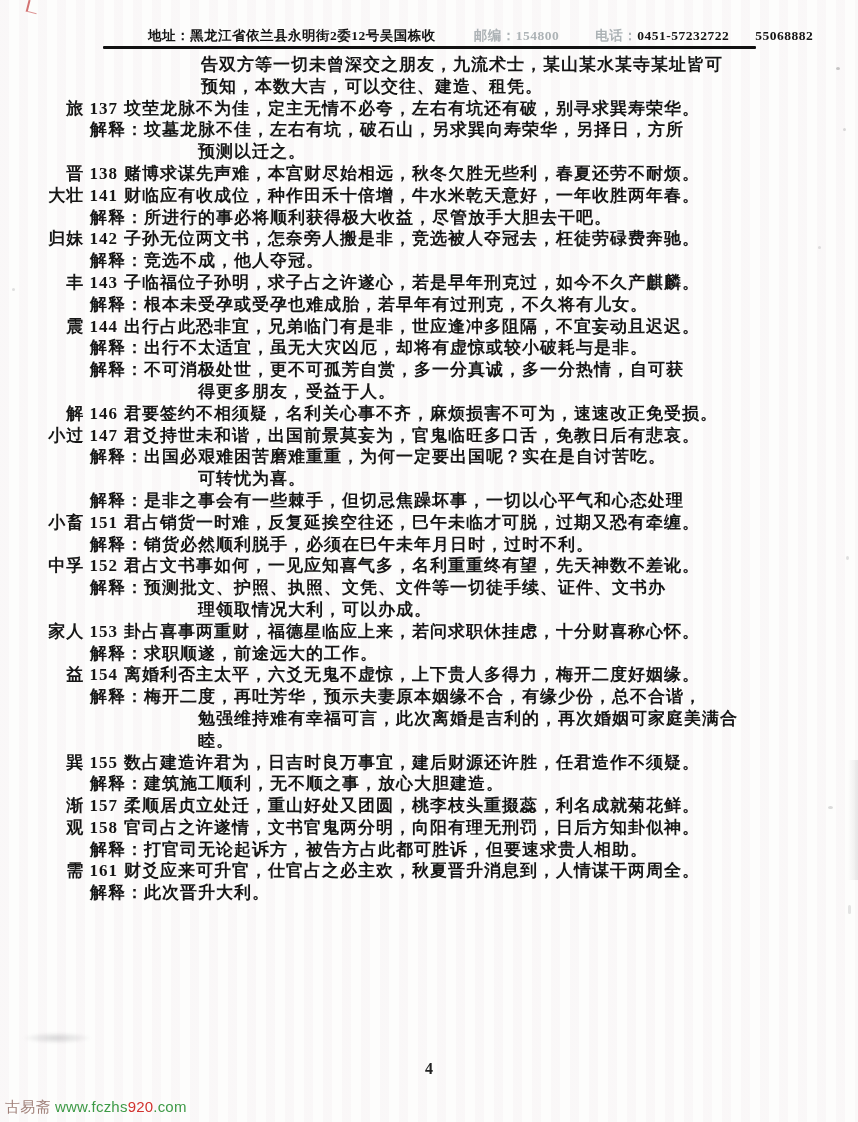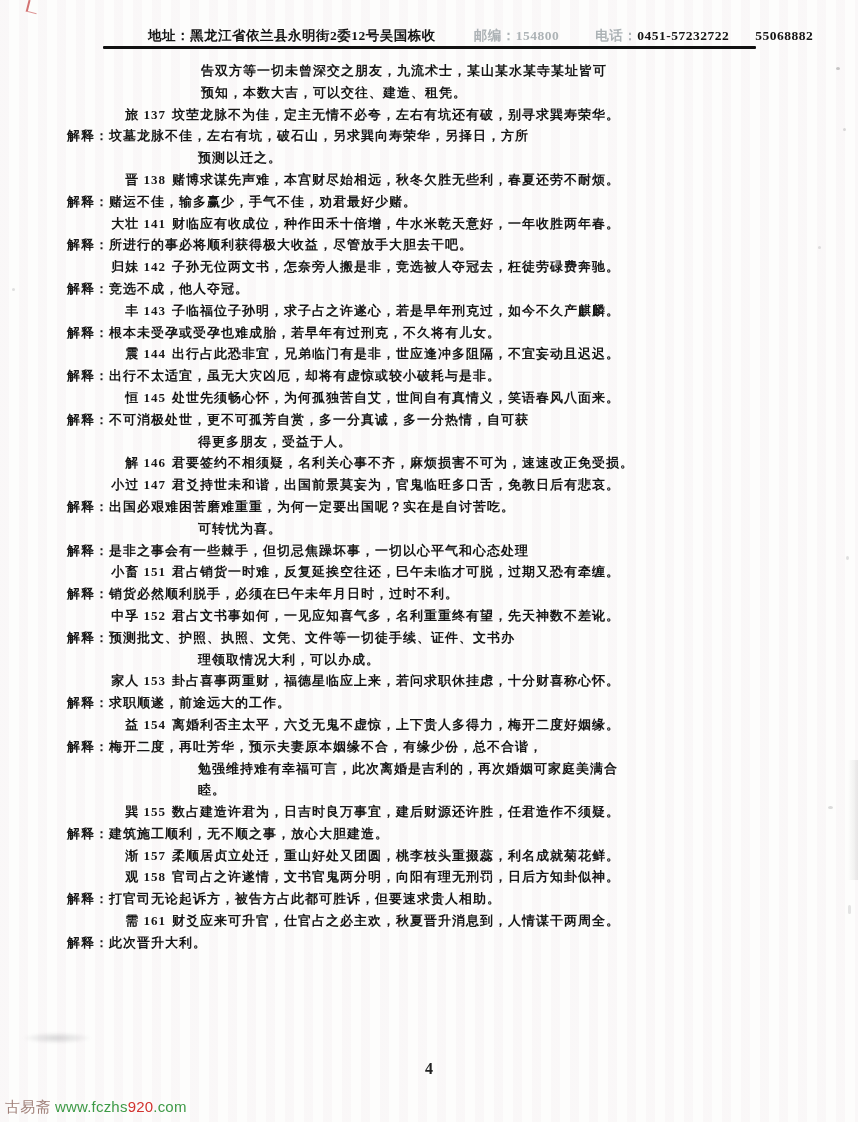--- a/index.html
+++ b/index.html
@@ -25,30 +25,30 @@
   .header-line .gap1{display:inline-block;width:38px;}
   .header-line .gap2{display:inline-block;width:36px;}
   .header-line .gap3{display:inline-block;width:26px;}
   .faded{color:#adb3b6;filter:blur(0.6px);font-family:Liberation Serif, serif;}
   .header-rule{
     position:absolute;left:103px;top:46px;width:653px;height:3px;
     background:#121212;border-radius:1px;
   }
   
   .doc-body{
-    position:absolute;left:0;top:60px;width:842px;
-    font-size:13px;line-height:21.8px;letter-spacing:1px;
+    position:absolute;left:0;top:54px;width:842px;
+    font-size:17px;line-height:21.8px;letter-spacing:1px;
     font-weight:bold;color:#161616;
   }
   .doc-body .line{white-space:nowrap;}
   .intro{padding-left:201px;}
-  .verse-line{padding-left:28px;margin-left:20px;}
+  .verse-line{}
   .hexnum{display:inline-block;width:118px;text-align:right;letter-spacing:1px;}
   .verse{padding-left:6px;}
-  .exp-first{padding-left:67px;}
+  .exp-first{padding-left:90px;}
   .exp-cont{padding-left:198px;}
   
   .page-number{
     position:absolute;top:1060px;left:0;width:858px;text-align:center;
     font-size:16px;font-weight:bold;color:#222;
   }
   .watermark{
     position:absolute;left:5px;top:1098px;
     font-size:15px;letter-spacing:0.2px;white-space:nowrap;
     font-family:"Liberation Sans","DejaVu Sans",sans-serif;
@@ -99,21 +99,20 @@
     <div class="line verse-line">
       <span class="hexnum">旅 137</span><span class="verse">坟茔龙脉不为佳，定主无情不必夸，左右有坑还有破，别寻求巽寿荣华。</span>
     </div>
   <div class="line exp-first">解释：坟墓龙脉不佳，左右有坑，破石山，另求巽向寿荣华，另择日，方所</div>
         <div class="line exp-cont">预测以迁之。</div>
       </div>
       <div class="entry">
     <div class="line verse-line">
       <span class="hexnum">晋 138</span><span class="verse">赌博求谋先声难，本宫财尽始相远，秋冬欠胜无些利，春夏还劳不耐烦。</span>
     </div>
-  <div class="line exp-first">解释：赌运不佳，输多赢少，手气不佳，劝君最好少赌。</div>
       </div>
       <div class="entry">
     <div class="line verse-line">
       <span class="hexnum">大壮 141</span><span class="verse">财临应有收成位，种作田禾十倍增，牛水米乾天意好，一年收胜两年春。</span>
     </div>
   <div class="line exp-first">解释：所进行的事必将顺利获得极大收益，尽管放手大胆去干吧。</div>
       </div>
       <div class="entry">
     <div class="line verse-line">
       <span class="hexnum">归妹 142</span><span class="verse">子孙无位两文书，怎奈旁人搬是非，竞选被人夺冠去，枉徒劳碌费奔驰。</span>
@@ -126,23 +125,20 @@
     </div>
   <div class="line exp-first">解释：根本未受孕或受孕也难成胎，若早年有过刑克，不久将有儿女。</div>
       </div>
       <div class="entry">
     <div class="line verse-line">
       <span class="hexnum">震 144</span><span class="verse">出行占此恐非宜，兄弟临门有是非，世应逢冲多阻隔，不宜妄动且迟迟。</span>
     </div>
   <div class="line exp-first">解释：出行不太适宜，虽无大灾凶厄，却将有虚惊或较小破耗与是非。</div>
       </div>
       <div class="entry">
-    <div class="line verse-line">
-      <span class="hexnum">恒 145</span><span class="verse">处世先须畅心怀，为何孤独苦自艾，世间自有真情义，笑语春风八面来。</span>
-    </div>
   <div class="line exp-first">解释：不可消极处世，更不可孤芳自赏，多一分真诚，多一分热情，自可获</div>
         <div class="line exp-cont">得更多朋友，受益于人。</div>
       </div>
       <div class="entry">
     <div class="line verse-line">
       <span class="hexnum">解 146</span><span class="verse">君要签约不相须疑，名利关心事不齐，麻烦损害不可为，速速改正免受损。</span>
     </div>
       </div>
       <div class="entry">
     <div class="line verse-line">

